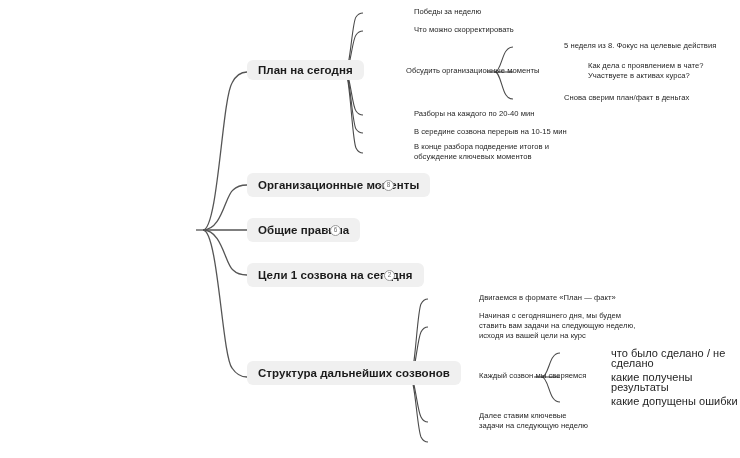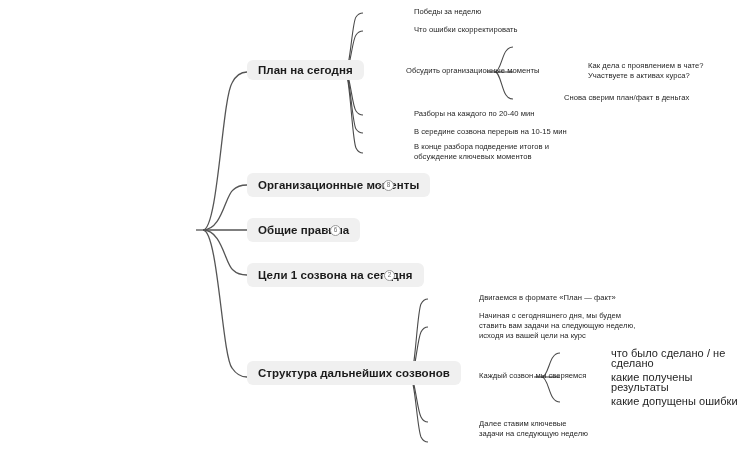--- a/index.html
+++ b/index.html
@@ -174,46 +174,47 @@
   </div>
   <div class="badge-stub" style="left:379px; top:275px;"></div>
   <div class="badge" style="left:384px; top:270px;">2</div>
 
   <div class="node node-l1" style="left:247px; top:361px; height:24px;">
     <span>Структура дальнейших созвонов</span>
   </div>
 
   <div class="node node-leaf" style="left:366px; top:7px;">Победы за неделю</div>
 
-  <div class="node node-leaf" style="left:366px; top:25px;">Что ошибки скорректировать</div>
+  <div class="node node-leaf" style="left:366px; top:25px;">Что можно скорректировать</div>
 
   <div class="node node-leaf" style="left:358px; top:66px;">Обсудить организационные моменты</div>
 
   <div class="node node-leaf" style="left:366px; top:109px;">Разборы на каждого по 20-40 мин</div>
 
   <div class="node node-leaf" style="left:366px; top:127px;">В середине созвона перерыв на 10-15 мин</div>
 
   <div class="node node-leaf" style="left:366px; top:142px;">В конце разбора подведение итогов и
 обсуждение ключевых моментов</div>
 
+  <div class="node node-leaf" style="left:516px; top:41px;">5 неделя из 8. Фокус на целевые действия</div>
 
   <div class="node node-leaf" style="left:540px; top:61px;">Как дела с проявлением в чате?
 Участвуете в активах курса?</div>
 
   <div class="node node-leaf" style="left:516px; top:93px;">Снова сверим план/факт в деньгах</div>
 
   <div class="node node-leaf" style="left:431px; top:293px;">Двигаемся в формате «План — факт»</div>
 
   <div class="node node-leaf" style="left:431px; top:311px;">Начиная с сегодняшнего дня, мы будем
 ставить вам задачи на следующую неделю,
 исходя из вашей цели на курс</div>
 
   <div class="node node-leaf" style="left:431px; top:371px;">Каждый созвон мы сверяемся</div>
 
-  <div class="node node-leaf" style="left:431px; top:411px;margin-top:8px;">Далее ставим ключевые
+  <div class="node node-leaf" style="left:431px; top:411px;">Далее ставим ключевые
 задачи на следующую неделю</div>
 
 
   <div class="node node-leaf small" style="left:563px; top:348px;">что было сделано / не сделано</div>
 
   <div class="node node-leaf small" style="left:563px; top:372px;">какие получены результаты</div>
 
   <div class="node node-leaf small" style="left:563px; top:396px;">какие допущены ошибки</div>
 
 </div>

